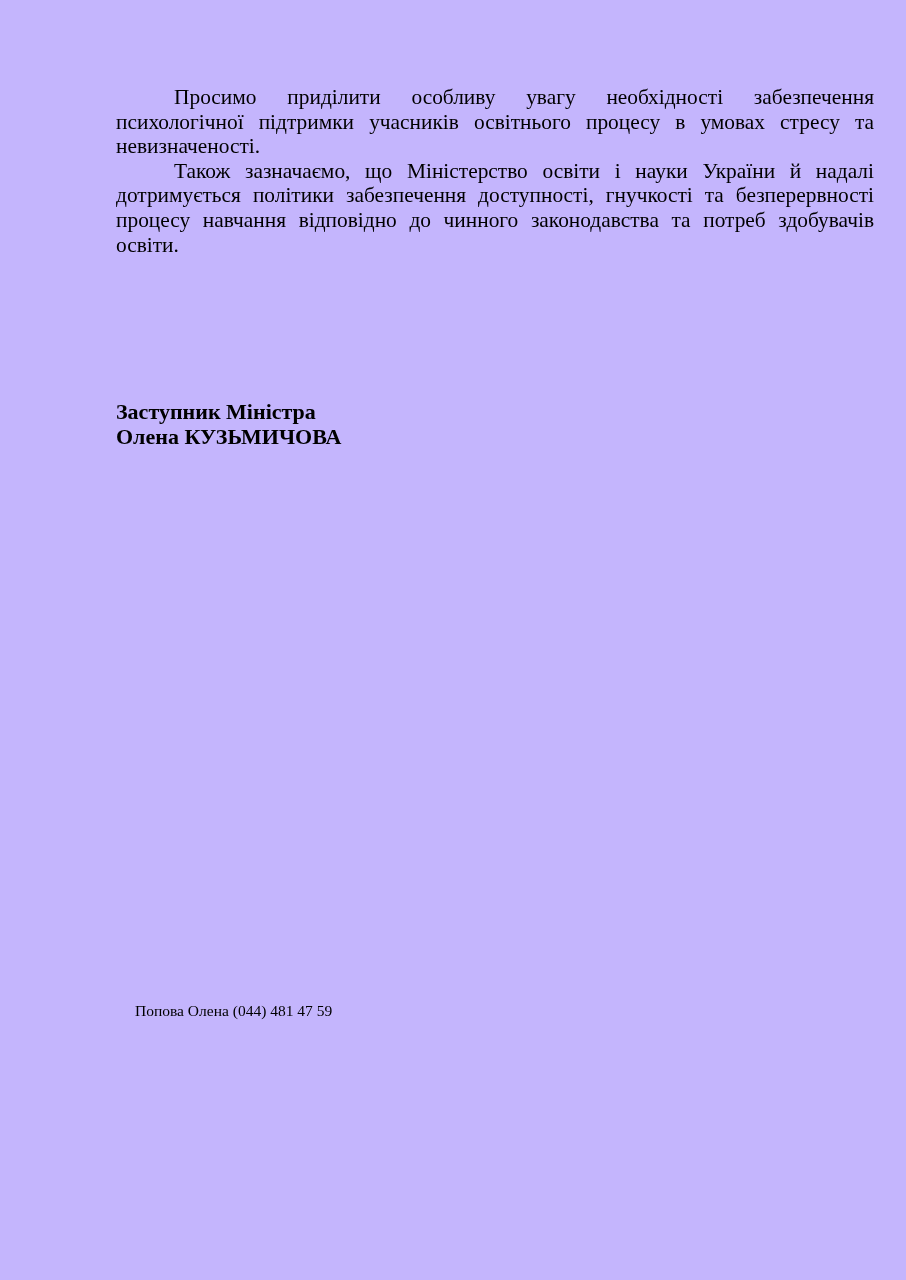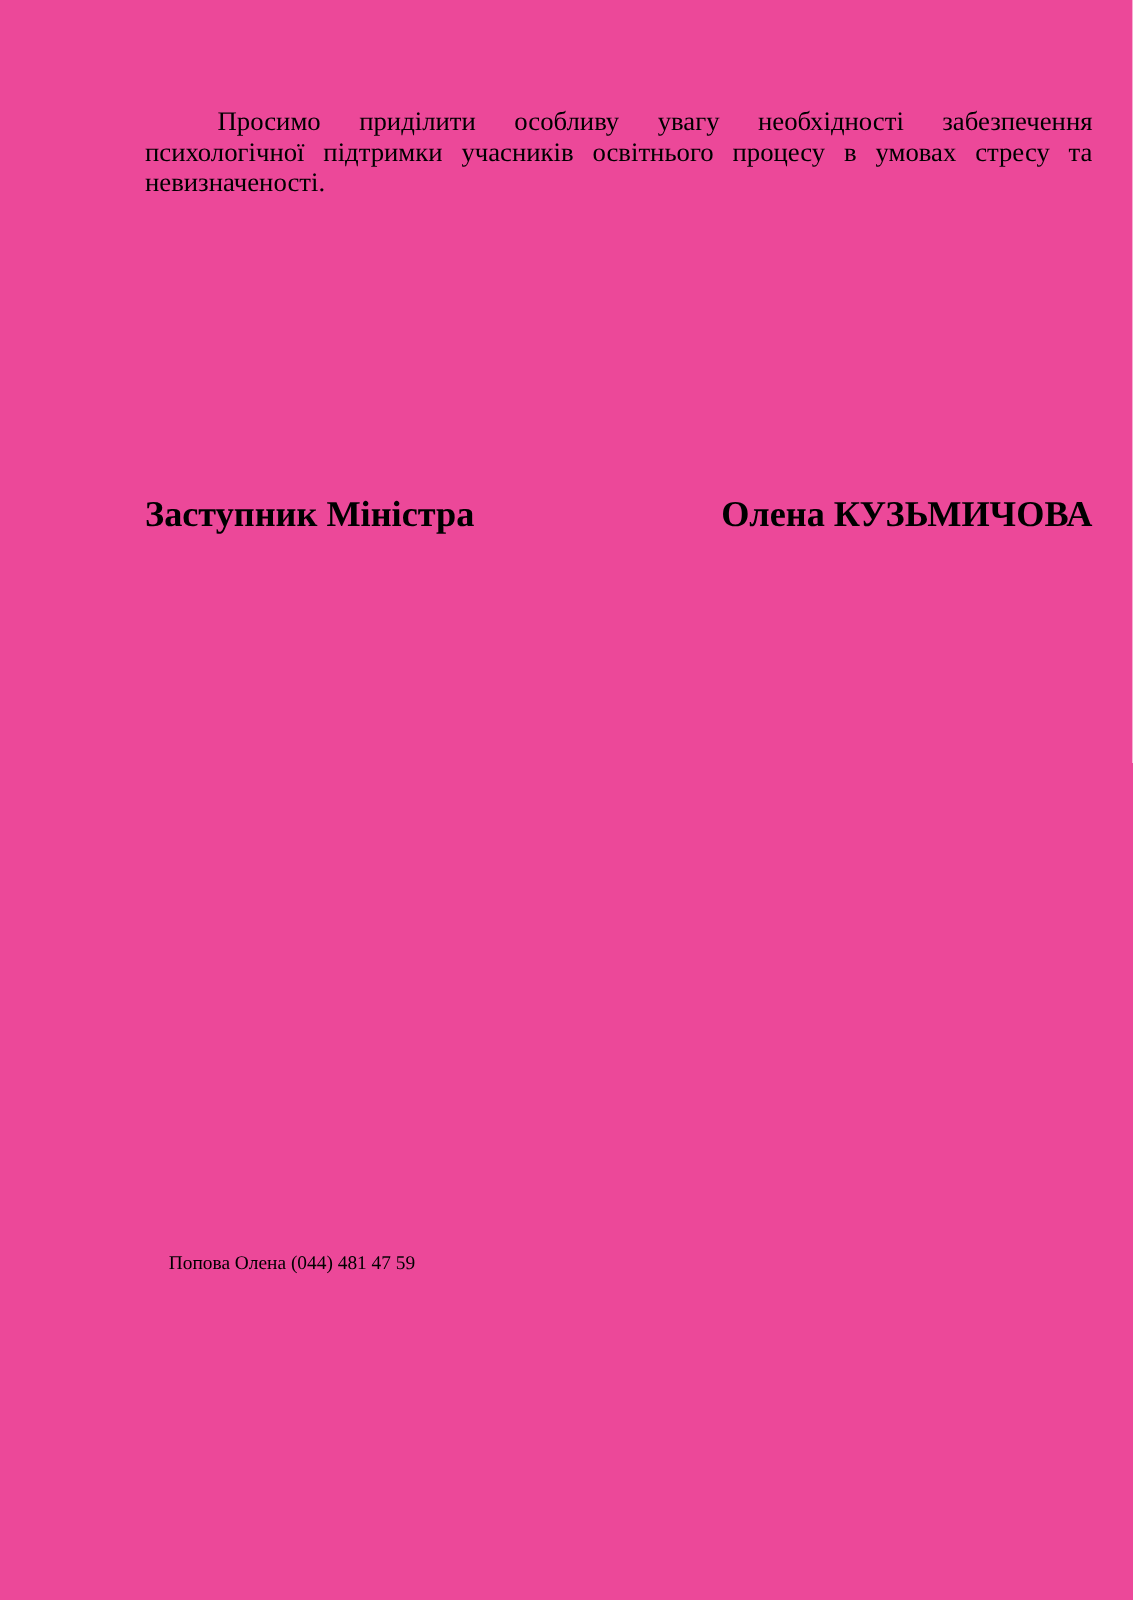--- a/index.html
+++ b/index.html
@@ -4,21 +4,21 @@
 <style>
   html, body {
     margin: 0;
     padding: 0;
     background: #ffffff;
   }
   .page {
     position: relative;
     width: 906px;
     height: 1280px;
-    background: #ec4899;
+    background: #c4b5fd;
     color: #000000;
     font-family: "Liberation Serif", serif;
     overflow: hidden;
   }
   .body-text {
     position: absolute;
     left: 116px;
     top: 85px;
     width: 758px;
     font-size: 21.4px;
@@ -29,41 +29,43 @@
     margin: 0;
     text-indent: 58px;
   }
   .signature-row {
     position: absolute;
     left: 116px;
     top: 400px;
     width: 758px;
     display: flex;
     justify-content: space-between;
-    align-items: flex-end;
-    font-size: 29px;
+    align-items: flex-start;
+    font-size: 22px;
     line-height: 24.6px;
     font-weight: bold;
+    flex-direction: column;
   }
   .executor-line {
     position: absolute;
     left: 115px;
     top: 1002px;
     font-size: 15.5px;
     line-height: 18px;
     margin-left: 20px;
   }
 </style>
 </head>
 <body>
 
 <div class="page">
 
   <div class="body-text">
     <p>Просимо приділити особливу увагу необхідності забезпечення психологічної підтримки учасників освітнього процесу в умовах стресу та невизначеності.</p>
+    <p>Також зазначаємо, що Міністерство освіти і науки України й надалі дотримується політики забезпечення доступності, гнучкості та безперервності процесу навчання відповідно до чинного законодавства та потреб здобувачів освіти.</p>
   </div>
 
   <div class="signature-row">
     <span>Заступник Міністра</span>
     <span>Олена КУЗЬМИЧОВА</span>
   </div>
 
   <div class="executor-line">Попова Олена (044) 481 47 59</div>
 
 </div>

